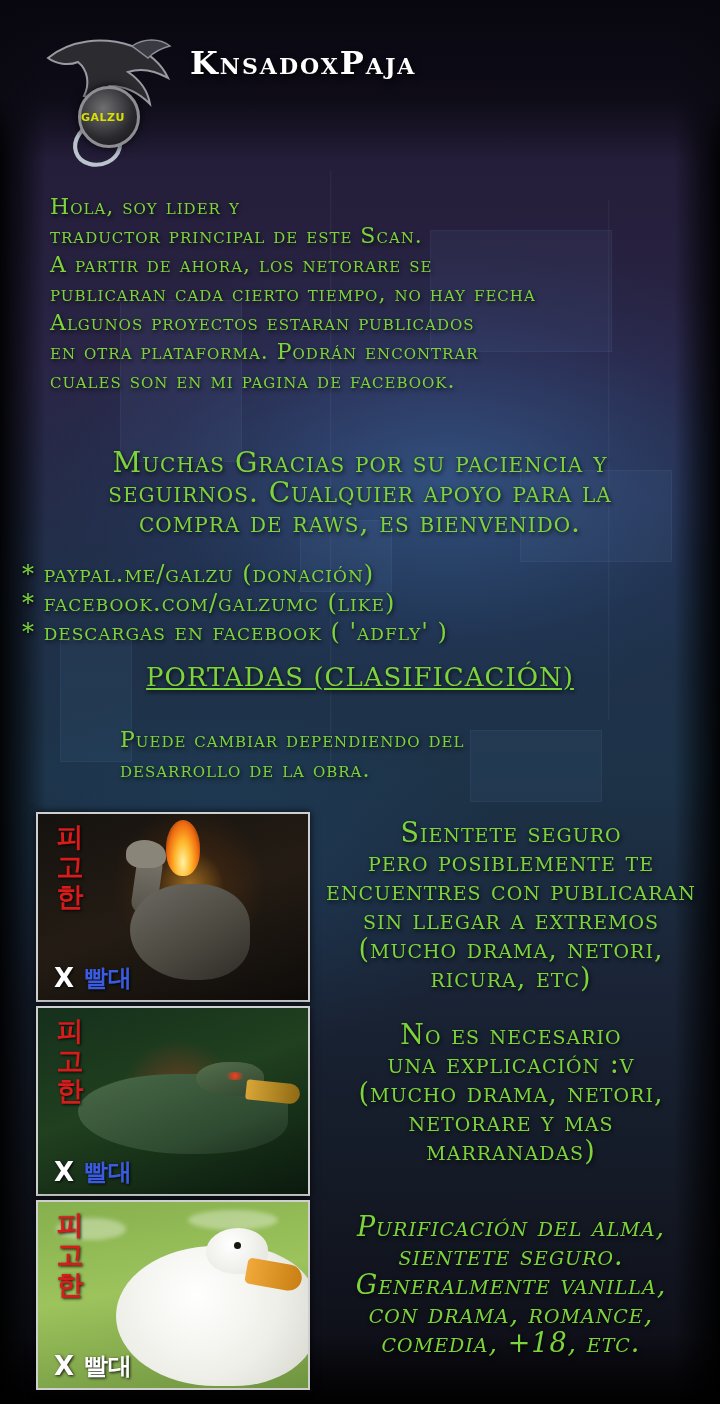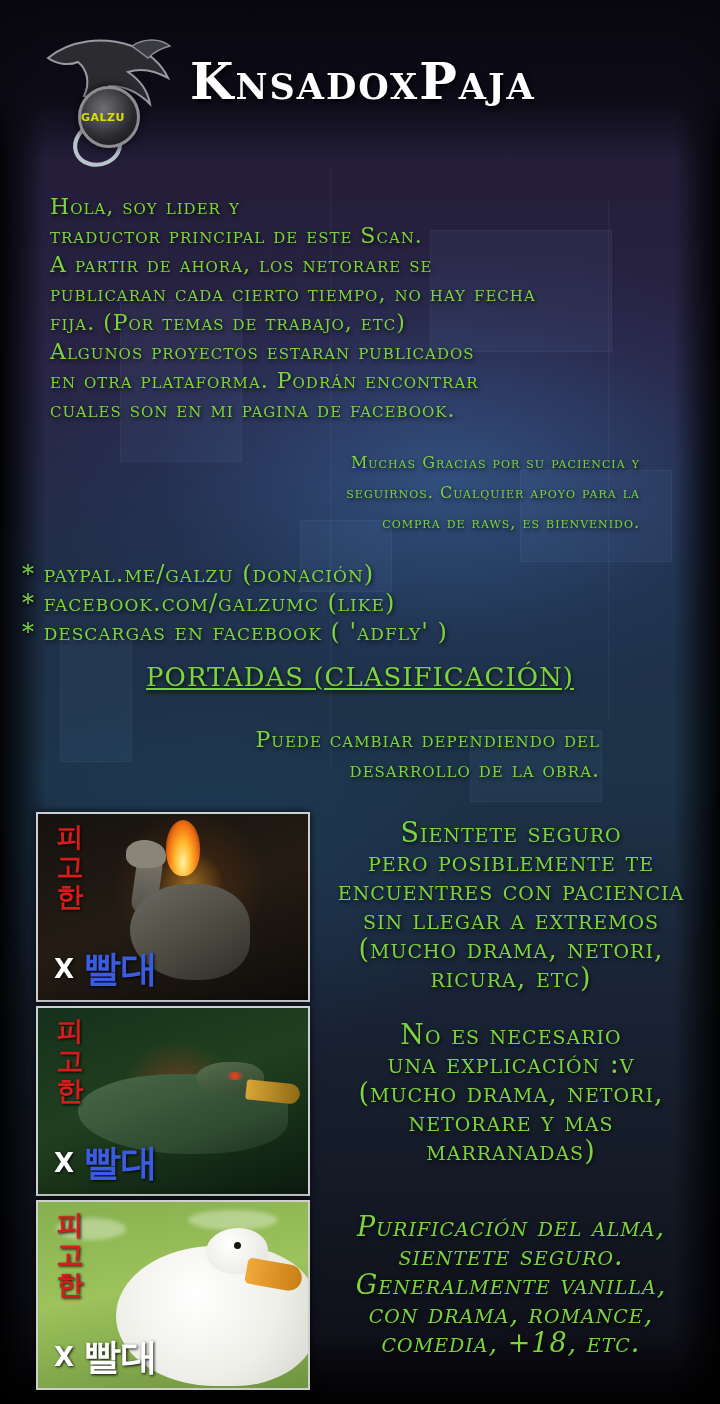--- a/index.html
+++ b/index.html
@@ -88,25 +88,25 @@
   .logo-coin span {
     color: #d8e000;
     font-size: 11px;
     font-weight: bold;
     letter-spacing: 0.5px;
     font-family: "DejaVu Sans", sans-serif;
   }
   .site-title {
     position: absolute;
     left: 190px;
-    top: 52px;
+    top: 44px;
     width: 500px;
     color: #ffffff;
     font-family: "DejaVu Serif", serif;
-    font-size: 50px;
+    font-size: 32px;
     font-weight: bold;
     letter-spacing: 2px;
     text-shadow: 2px 3px 6px rgba(0,0,0,0.9);
     font-variant: small-caps;
   }
 
   
   .green-text {
     color: #7dd43a;
     font-family: "DejaVu Serif", serif;
@@ -121,22 +121,22 @@
     top: 192px;
     text-align: left;
     font-size: 22px;
     line-height: 29px;
   }
   .thanks {
     position: absolute;
     left: 80px;
     right: 80px;
     top: 448px;
-    text-align: right;
-    font-size: 16px;
+    text-align: center;
+    font-size: 28px;
     line-height: 30px;
   }
   .links {
     position: absolute;
     left: 22px;
     top: 560px;
     font-size: 24px;
     line-height: 29px;
     text-align: left;
   }
@@ -147,21 +147,21 @@
     top: 662px;
     text-align: center;
     font-size: 26px;
     text-decoration: underline;
   }
   .subnote {
     position: absolute;
     left: 120px;
     right: 120px;
     top: 725px;
-    text-align: right;
+    text-align: left;
     font-size: 22px;
     line-height: 30px;
   }
 
   
   .covers {
     position: absolute;
     left: 36px;
     top: 812px;
     width: 270px;
@@ -285,21 +285,21 @@
     color: #ffffff;
     font-family: "DejaVu Sans", sans-serif;
     font-weight: bold;
     font-size: 26px;
     text-shadow: 1px 1px 3px rgba(0,0,0,0.9);
   }
   .kr-blue {
     color: #3b5ce0;
     font-family: "DejaVu Sans", sans-serif;
     font-weight: bold;
-    font-size: 37px;
+    font-size: 24px;
     text-shadow: 1px 1px 3px rgba(0,0,0,0.95);
     text-align: right;
   }
   .kr-white {
     color: #ffffff;
   }
 
   
   .desc {
     position: absolute;
@@ -344,21 +344,20 @@
       </div>
     </div>
     <div class="site-title">KnsadoxPaja</div>
   </div>
 
   <div class="intro green-text">
     <div>Hola, soy lider y</div>
     <div>traductor principal de este Scan.</div>
     <div>A partir de ahora, los netorare se</div>
     <div>publicaran cada cierto tiempo, no hay fecha</div>
-    <div>fija. (Por temas de trabajo, etc)</div>
     <div>Algunos proyectos estaran publicados</div>
     <div>en otra plataforma. Podrán encontrar</div>
     <div>cuales son en mi pagina de facebook.</div>
   </div>
 
   <div class="thanks green-text">
     <div>Muchas Gracias por su paciencia y</div>
     <div>seguirnos. Cualquier apoyo para la</div>
     <div>compra de raws, es bienvenido.</div>
   </div>
@@ -414,21 +413,21 @@
         <span class="kr-x">X</span>
         <span class="kr-blue kr-white">빨대</span>
       </div>
     </div>
 
   </div>
 
   <div class="desc desc-1 green-text">
     <div>Sientete seguro</div>
     <div>pero posiblemente te</div>
-    <div>encuentres con paciencia</div>
+    <div>encuentres con publicaran</div>
     <div>sin llegar a extremos</div>
     <div>(mucho drama, netori,</div>
     <div>ricura, etc)</div>
   </div>
 
   <div class="desc desc-2 green-text">
     <div>No es necesario</div>
     <div>una explicación :v</div>
     <div>(mucho drama, netori,</div>
     <div>netorare y mas</div>

